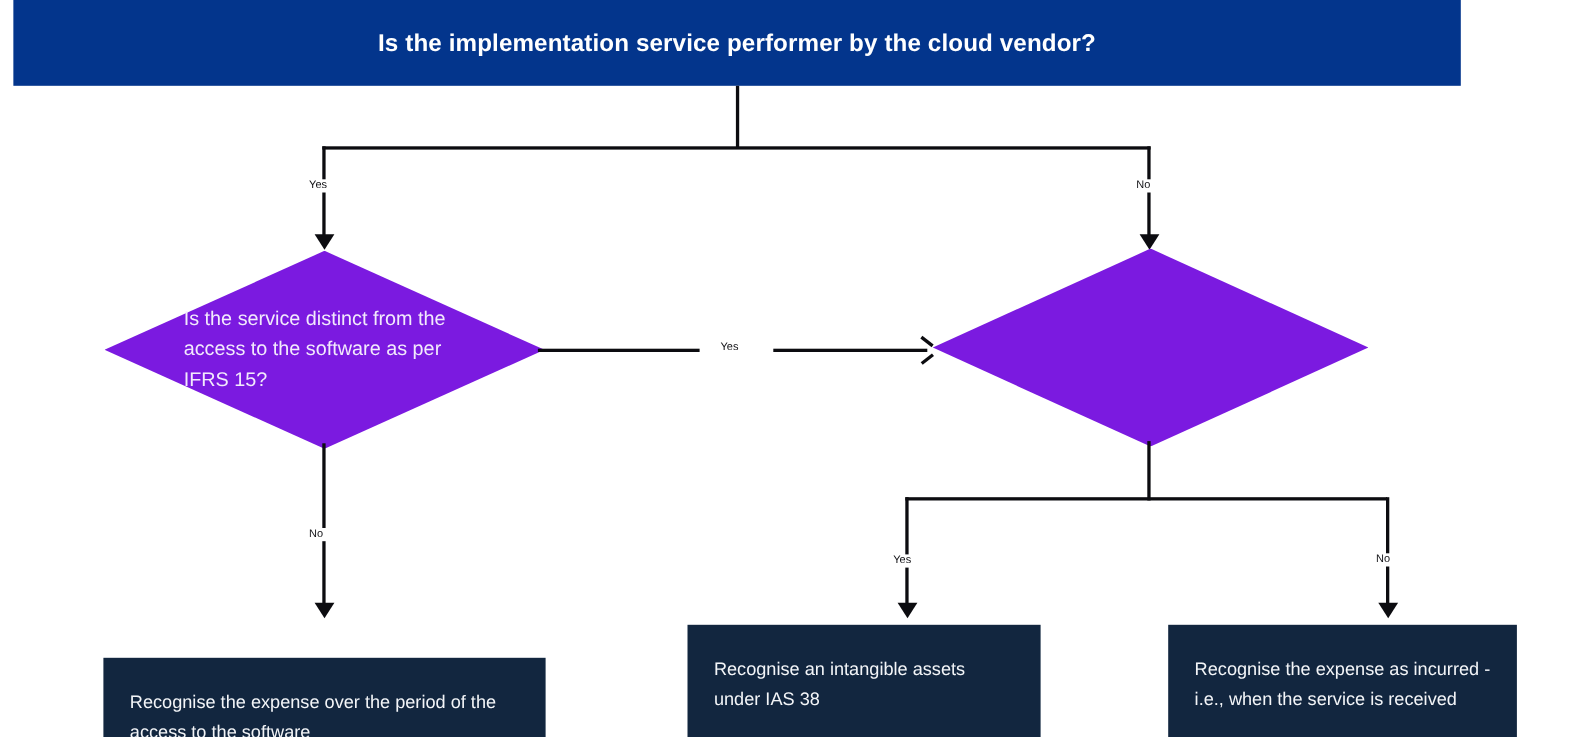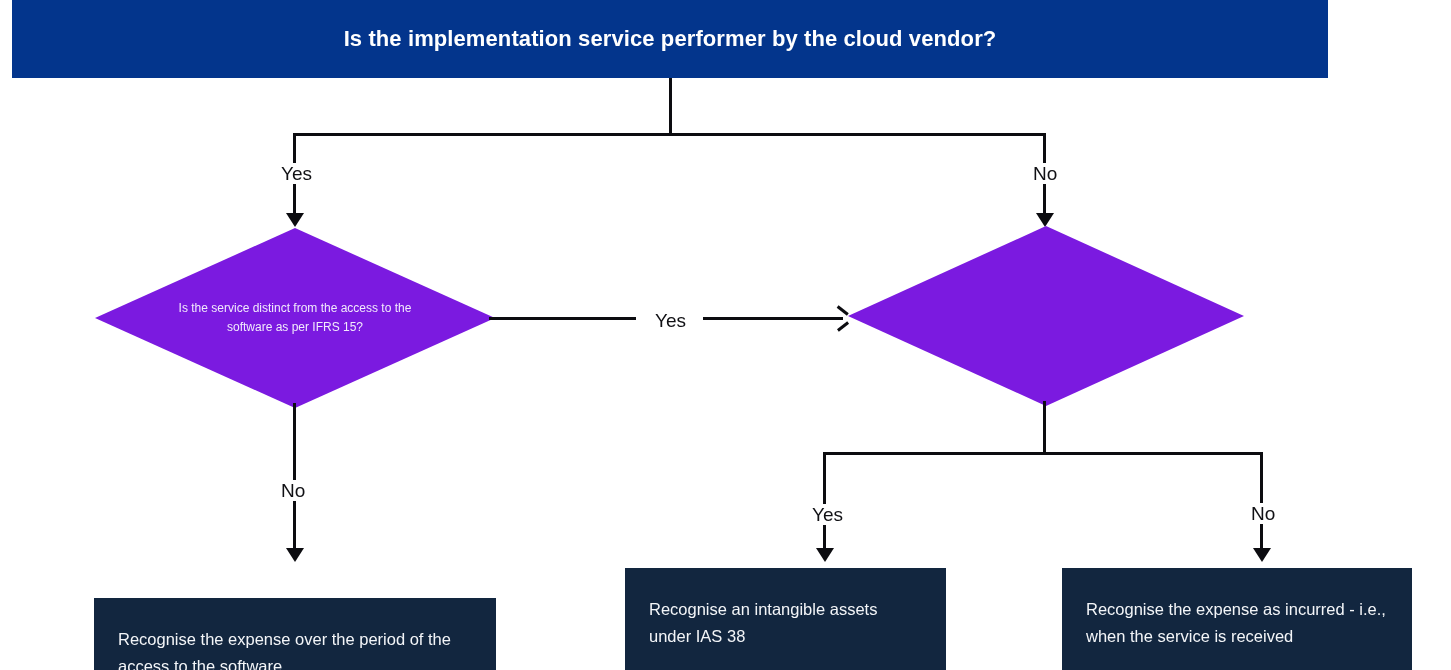--- a/index.html
+++ b/index.html
@@ -52,23 +52,23 @@
     background: #7b1ae0;
     clip-path: polygon(50% 0%, 100% 50%, 50% 100%, 0% 50%);
   }
   .diamond-text {
     position: absolute;
     left: 50%;
     top: 50%;
     transform: translate(-50%, -50%);
     width: 64%;
     color: #f2eafc;
-    font-size: 12px;
+    font-size: 18px;
     line-height: 1.55;
-    text-align: center;
+    text-align: left;
   }
 
   
   .term-box {
     position: absolute;
     background: #12263f;
     box-sizing: border-box;
     padding: 28px 24px 0 24px;
   }
   .term-text {
@@ -107,21 +107,21 @@
     height: 2.5px;
     background: #0c0c10;
     left: 1px;
   }
   .arrow-open-right:before { top: 3px;  transform: rotate(38deg);  transform-origin: right center; }
   .arrow-open-right:after  { top: 11px; transform: rotate(-38deg); transform-origin: right center; }
 
   .edge-label {
     position: absolute;
     color: #101014;
-    font-size: 19px;
+    font-size: 10px;
     line-height: 1;
     background: #ffffff;
     padding: 1px 3px;
     white-space: nowrap;
   }
 </style>
 </head>
 <body>
 
 <div id="canvas">
@@ -172,17 +172,17 @@
   <div class="edge-label" style="left:1236px; top:503px;">No</div>
 
   <div class="term-box" style="left:82px; top:598px; width:402px; height:102px;">
     <div class="term-text">Recognise the expense over the period of the access to the software</div>
   </div>
 
   <div class="term-box" style="left:613px; top:568px; width:321px; height:102px;">
     <div class="term-text">Recognise an intangible assets under IAS 38</div>
   </div>
 
-  <div class="term-box" style="left:1050px; top:568px; width:350px; height:102px;">
+  <div class="term-box" style="left:1050px; top:568px; width:317px; height:102px;">
     <div class="term-text">Recognise the expense as incurred - i.e., when the service is received</div>
   </div>
 
 </div>
 
 </body></html>

